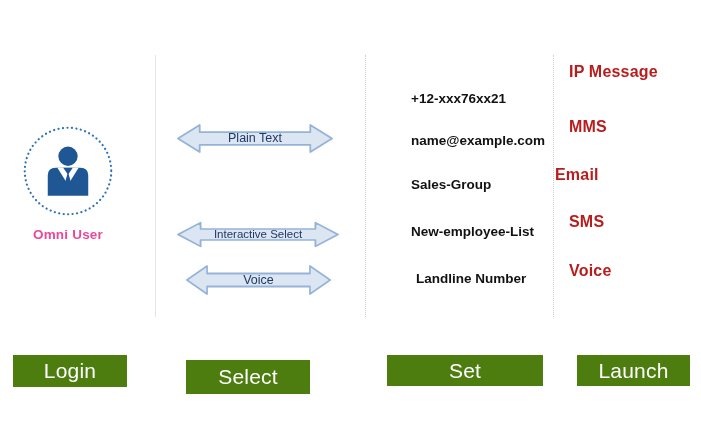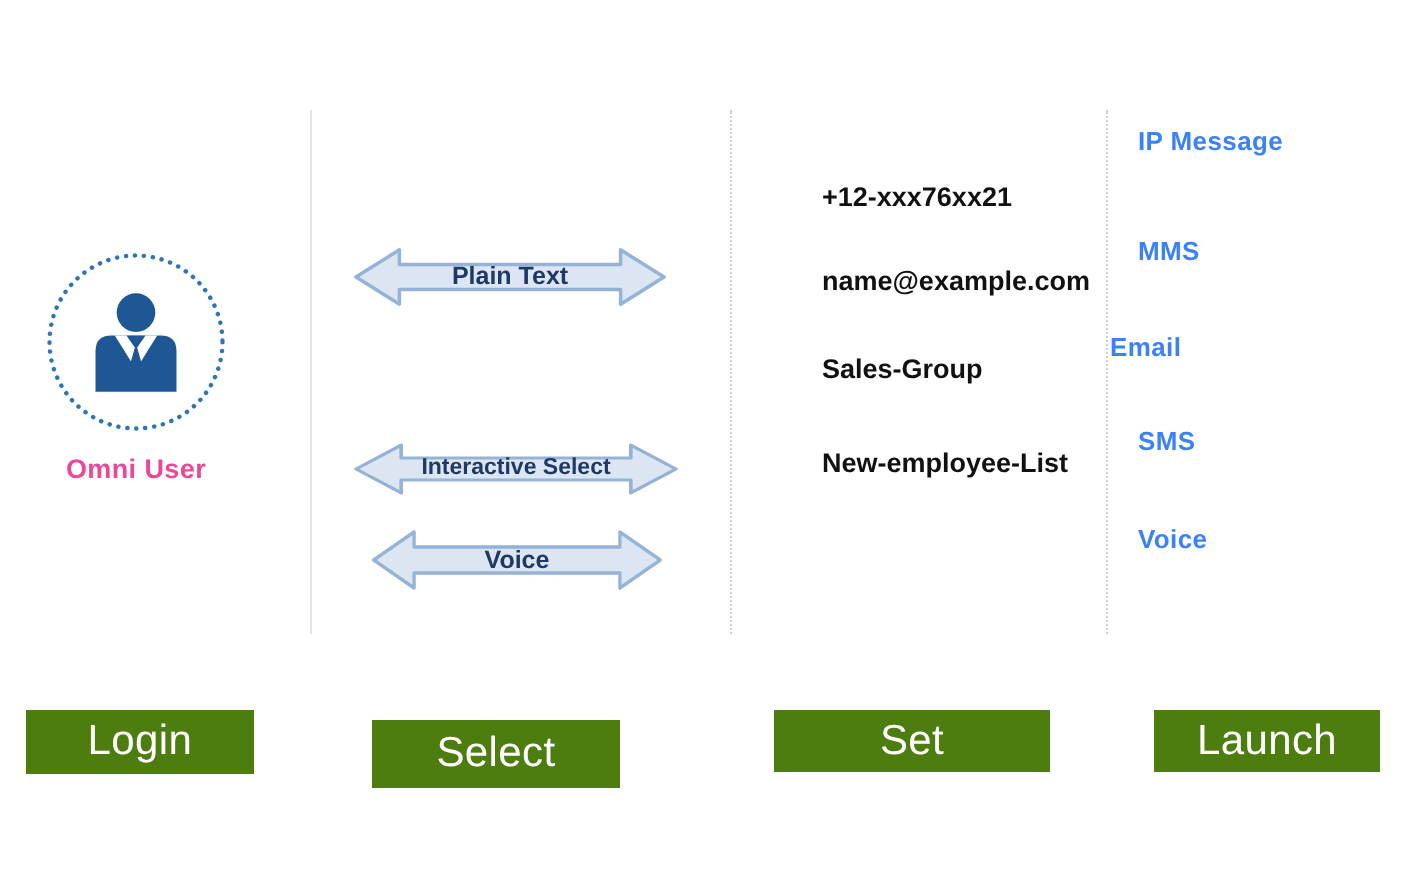--- a/index.html
+++ b/index.html
@@ -15,28 +15,28 @@
   .user-figure svg{width:100%;height:100%;display:block;}
   .user-label{
     position:absolute;left:8px;top:227px;width:120px;text-align:center;
     font-size:13.5px;font-weight:bold;color:#ec4899;letter-spacing:.2px;
   }
 
   .arrow{position:absolute;}
   .arrow svg{position:absolute;inset:0;width:100%;height:100%;display:block;}
   .arrow-label{
     position:absolute;inset:0;display:flex;align-items:center;justify-content:center;
-    font-size:12.5px;font-weight:bold;color:#1f3864;padding-bottom:1px;white-space:nowrap;
+    font-size:12.5px;font-weight:normal;color:#1f3864;padding-bottom:1px;white-space:nowrap;
   }
 
   .dest{
     position:absolute;font-size:13.5px;font-weight:bold;color:#111111;white-space:nowrap;margin-left:24px;
   }
   .svc{
-    position:absolute;font-size:13px;font-weight:bold;color:#3b82f6;white-space:nowrap;
+    position:absolute;font-size:16px;font-weight:bold;color:#b91c1c;white-space:nowrap;
     letter-spacing:.2px;
   }
   .step-btn{
     position:absolute;background:#4d7c0f;color:#ffffff;display:flex;align-items:center;
     justify-content:center;font-size:21px;font-weight:normal;letter-spacing:.2px;cursor:pointer;
   }
 </style>
 </head>
 <body>
 
@@ -81,25 +81,26 @@
     <svg viewBox="0 0 160 34" preserveAspectRatio="none">
       <polygon points="2,17 24,3 24,10.5 136,10.5 136,3 158,17 136,31 136,23.5 24,23.5 24,31" fill="#dce6f2" stroke="#95b3d7" stroke-width="1.8" stroke-linejoin="round"></polygon>
     </svg>
     <span class="arrow-label">Voice</span>
   </div>
 
   <span class="dest" style="left:387px;top:91px">+12-xxx76xx21</span>
   <span class="dest" style="left:387px;top:133px">name@example.com</span>
   <span class="dest" style="left:387px;top:177px">Sales-Group</span>
   <span class="dest" style="left:387px;top:224px">New-employee-List</span>
+  <span class="dest" style="left:392px;top:271px">Landline Number</span>
 
   <span class="svc" style="left:569px;top:63px">IP Message</span>
   <span class="svc" style="left:569px;top:118px">MMS</span>
   <span class="svc" style="left:555px;top:166px">Email</span>
   <span class="svc" style="left:569px;top:213px">SMS</span>
   <span class="svc" style="left:569px;top:262px">Voice</span>
 
   <div class="step-btn" style="left:13px;top:355px;width:114px;height:32px">Login</div>
   <div class="step-btn" style="left:186px;top:360px;width:124px;height:34px">Select</div>
-  <div class="step-btn" style="left:387px;top:355px;width:138px;height:31px">Set</div>
+  <div class="step-btn" style="left:387px;top:355px;width:156px;height:31px">Set</div>
   <div class="step-btn" style="left:577px;top:355px;width:113px;height:31px">Launch</div>
 
 </div>
 
 </body></html>

